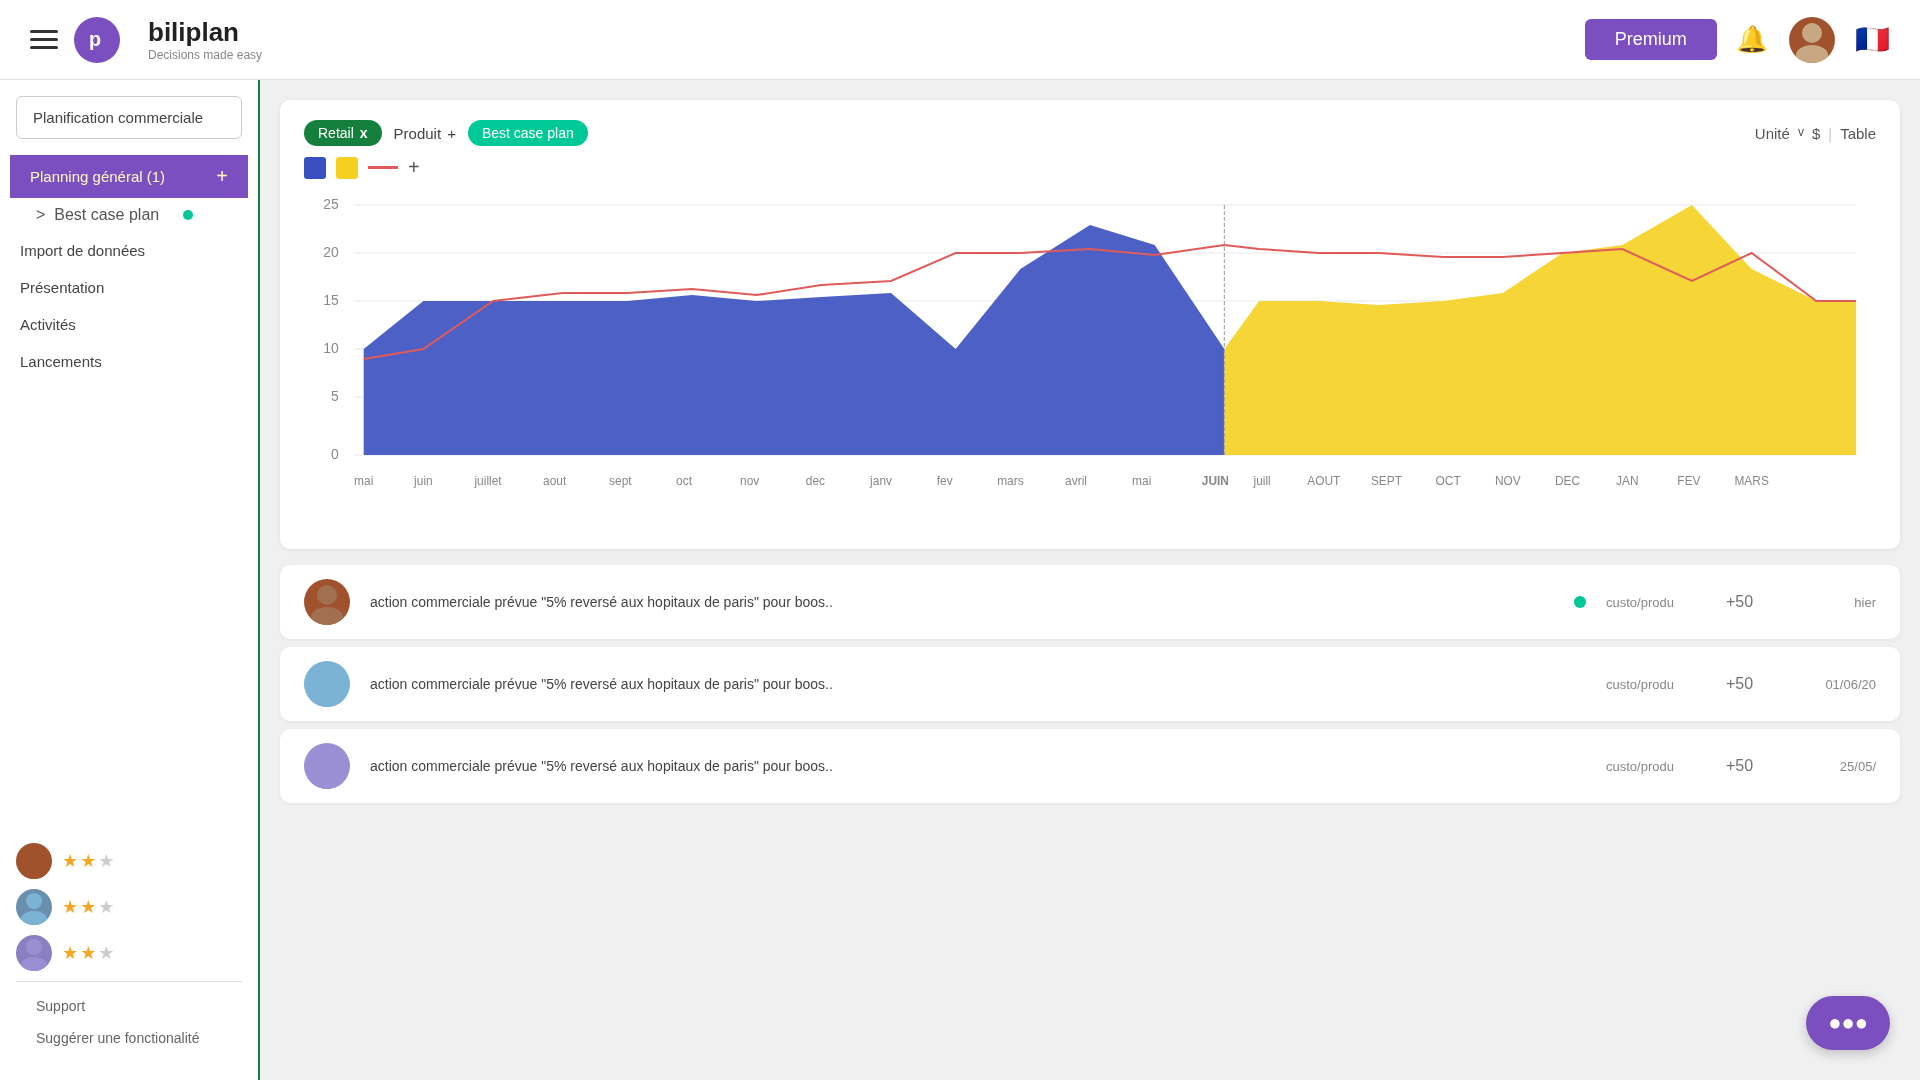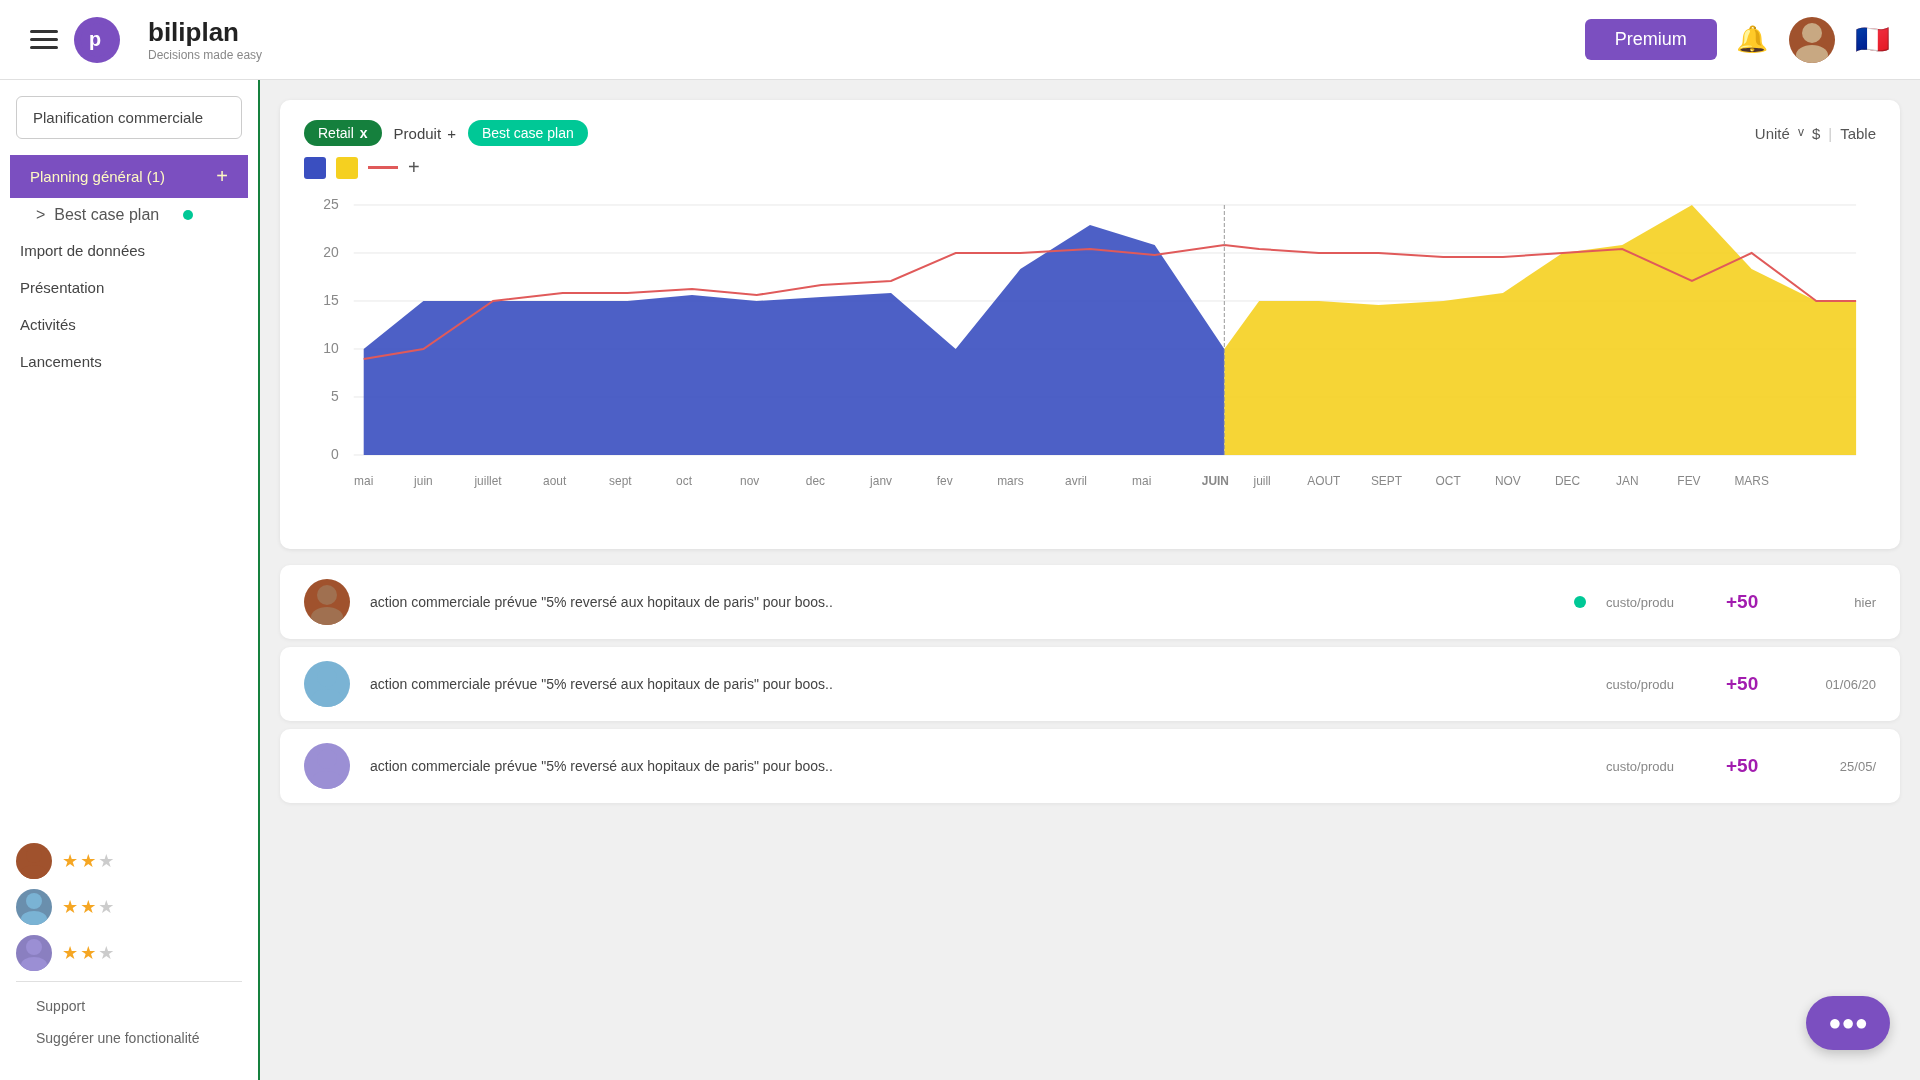--- a/index.html
+++ b/index.html
@@ -107,21 +107,21 @@
       box-shadow: 0 1px 4px rgba(0,0,0,0.06);
       display: flex; align-items: center; gap: 20px;
     }
     .activity-avatar {
       width: 46px; height: 46px; border-radius: 50%; background: #a0522d;
       flex-shrink: 0; overflow: hidden;
     }
     .activity-text { flex: 1; font-size: 14px; color: #444; }
     .activity-dot { width: 12px; height: 12px; background: #00c896; border-radius: 50%; }
     .activity-category { color: #888; font-size: 13px; min-width: 100px; }
-    .activity-count { color: #a21caf; font-size: 19px; font-weight: bold; min-width: 50px; }
+    .activity-count { color: #737373; font-size: 16px; font-weight: normal; min-width: 50px; }
     .activity-date { color: #888; font-size: 13px; min-width: 80px; text-align: right; }
 
     
     .fab {
       position: fixed; bottom: 30px; right: 30px;
       background: #7b4fc0; color: #fff; border-radius: 30px;
       padding: 14px 22px; font-size: 22px; cursor: pointer;
       display: flex; align-items: center; gap: 8px;
       box-shadow: 0 4px 12px rgba(0,0,0,0.2);
     }

